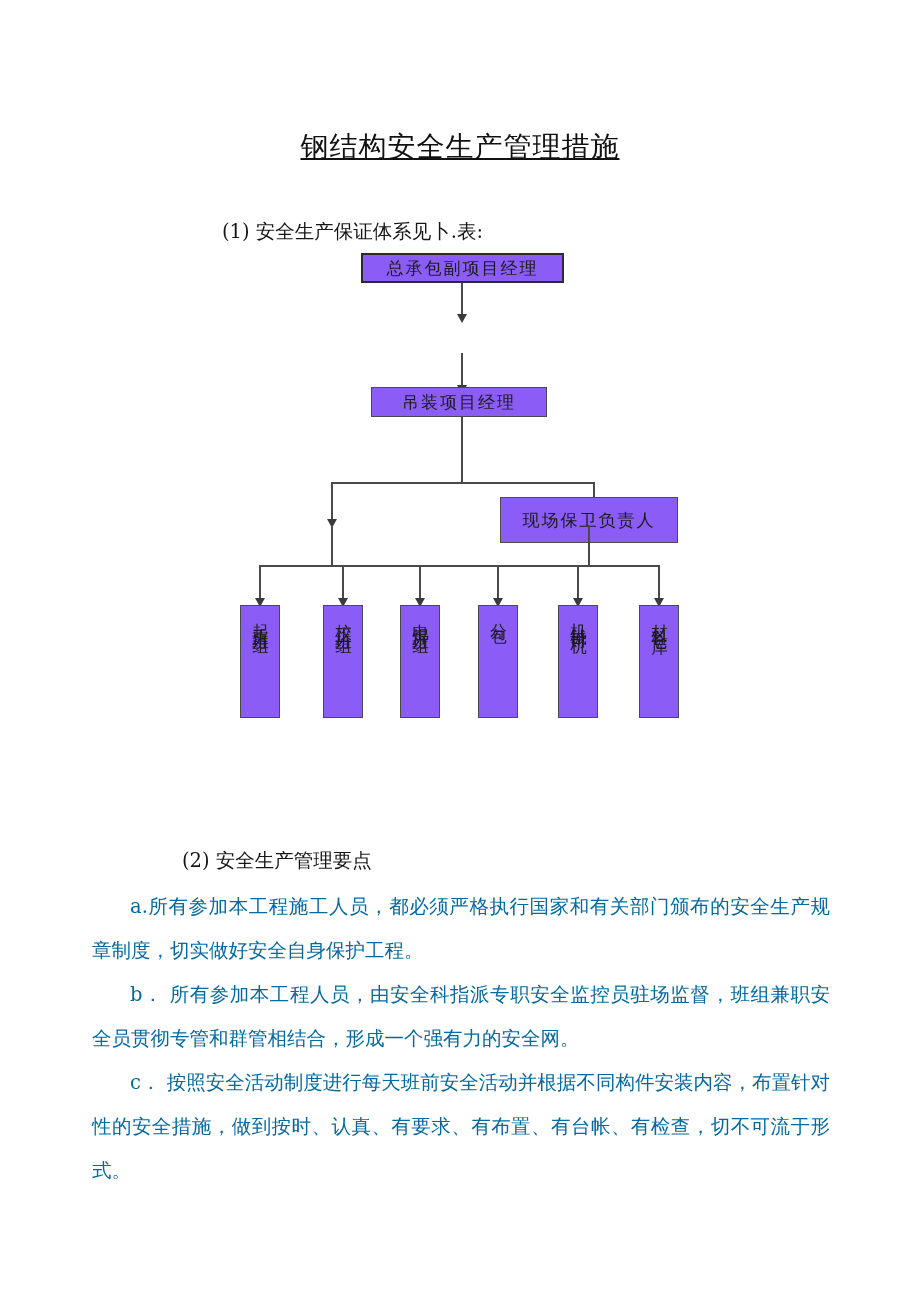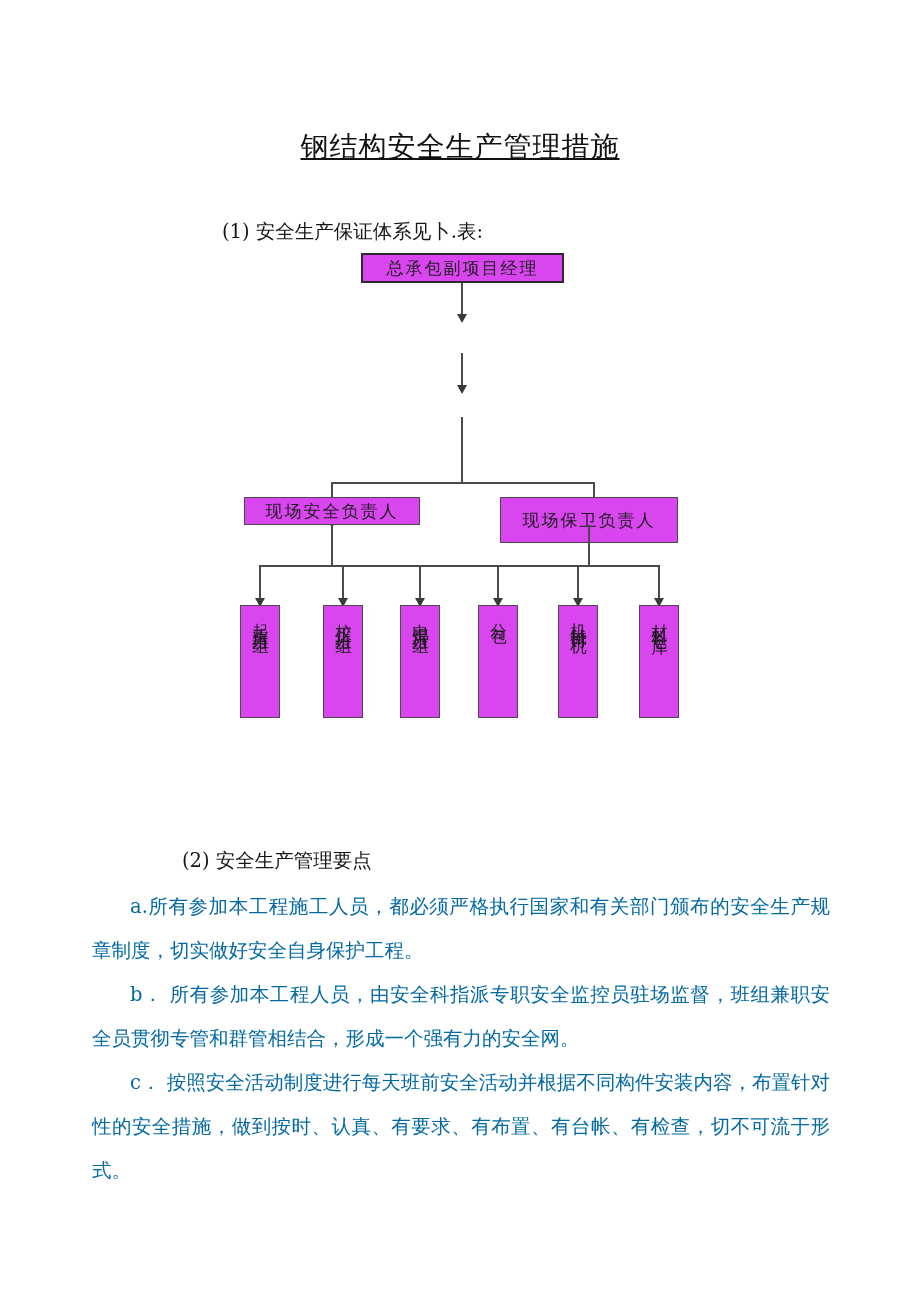--- a/index.html
+++ b/index.html
@@ -67,21 +67,21 @@
     position: absolute;
     left: 0;
     top: 240px;
     width: 920px;
     height: 500px;
   }
   .node {
     position: absolute;
     box-sizing: border-box;
     border: 1.5px solid #4a4a4a;
-    background: #d946ef;
+    background: #8b5cf6;
     display: flex;
     align-items: center;
     justify-content: center;
     font-size: 17px;
     letter-spacing: 2px;
     color: #1b1b1b;
     font-family: "DejaVu Serif", "Liberation Serif", serif;
     text-align: right;
   }
   .node.strong {
@@ -131,29 +131,29 @@
 
     <div class="node strong" style="left:361px; top:13px; width:203px; height:30px;">总承包副项目经理</div>
 
     <div class="vline" style="left:461px; top:43px; height:32px;"></div>
     <div class="arrowhead" style="left:457px; top:74px;"></div>
 
 
     <div class="vline" style="left:461px; top:113px; height:33px;"></div>
     <div class="arrowhead" style="left:457px; top:145px;"></div>
 
+    <div class="node" style="left:371px; top:147px; width:176px; height:30px;">吊装项目经理</div>
 
     <div class="vline" style="left:461px; top:177px; height:66px;"></div>
     <div class="hline" style="left:331px; top:242px; width:264px;"></div>
     <div class="vline" style="left:331px; top:242px; height:38px;"></div>
     <div class="arrowhead" style="left:327px; top:279px;"></div>
     <div class="vline" style="left:593px; top:242px; height:38px;"></div>
     <div class="arrowhead" style="left:589px; top:279px;"></div>
 
-    <div class="node" style="left:244px; top:257px; width:176px; height:28px;">现场安全负责人</div>
     <div class="node" style="left:500px; top:257px; width:178px; height:46px;">现场保卫负责人</div>
 
     <div class="vline" style="left:331px; top:285px; height:41px;"></div>
     <div class="vline" style="left:588px; top:285px; height:41px;"></div>
 
     <div class="hline" style="left:259px; top:325px; width:401px;"></div>
 
     <div class="vline" style="left:259px; top:325px; height:35px;"></div>
     <div class="arrowhead" style="left:255px; top:358px;"></div>
 

